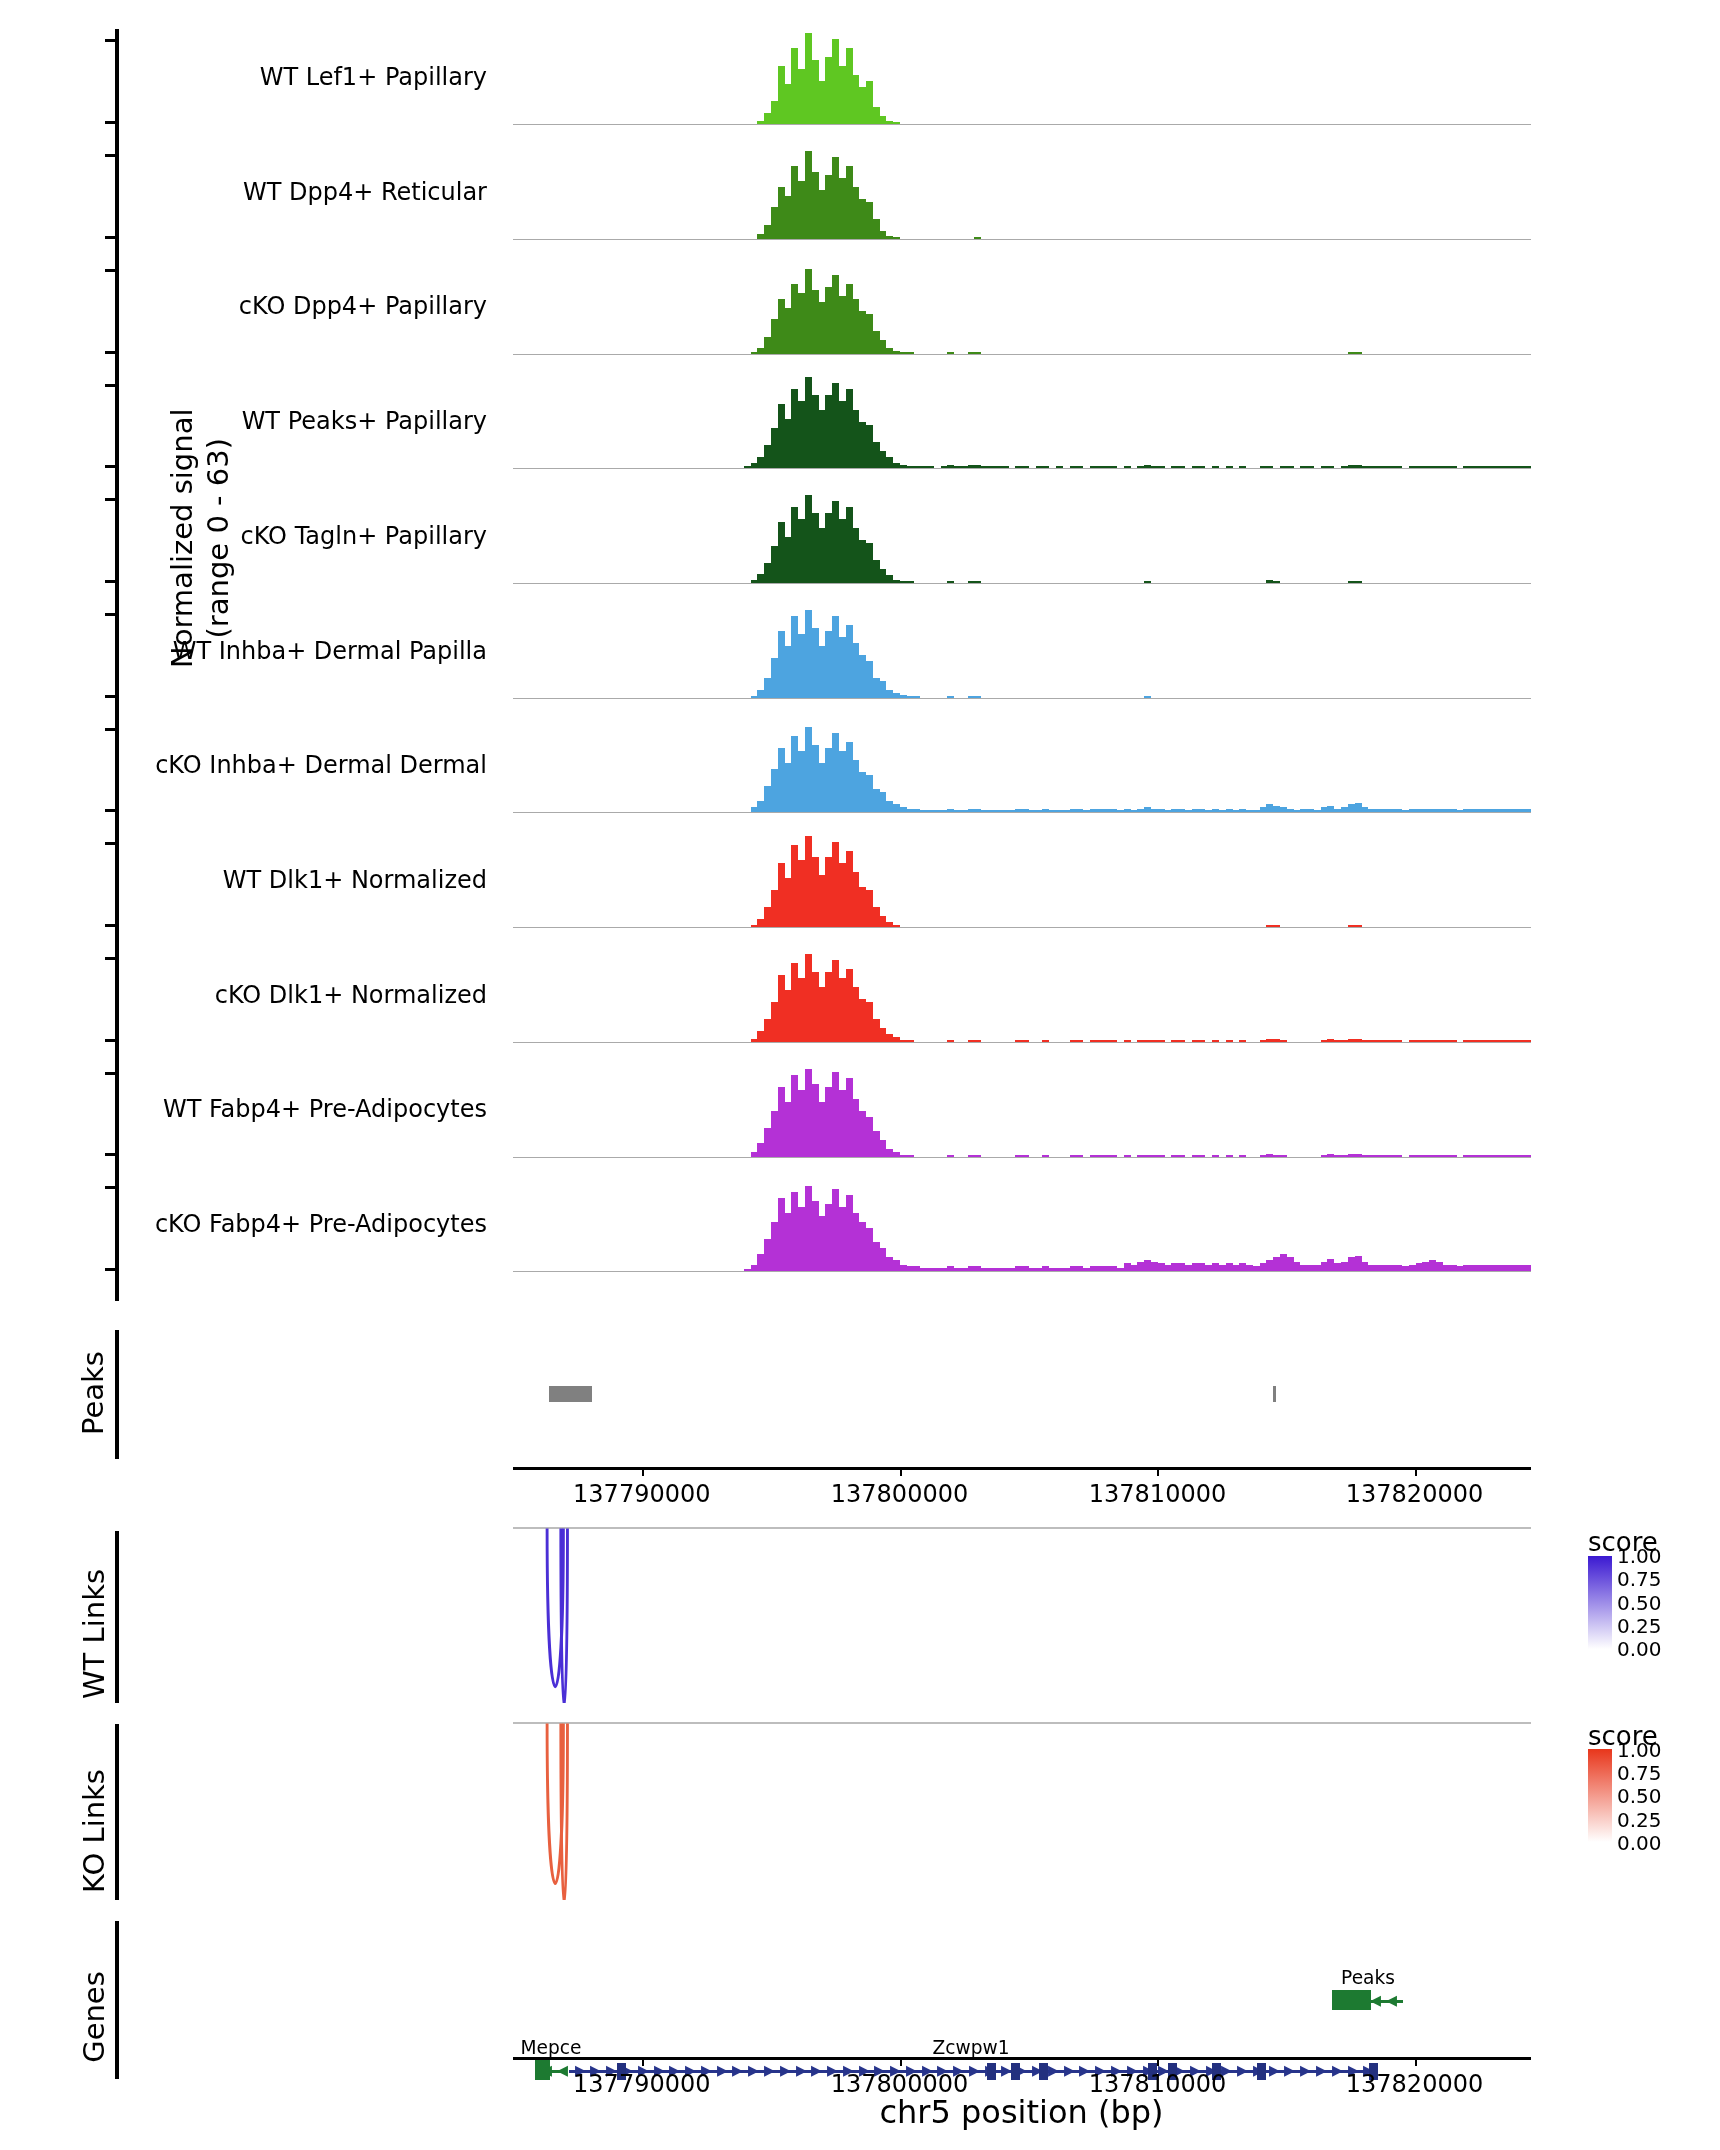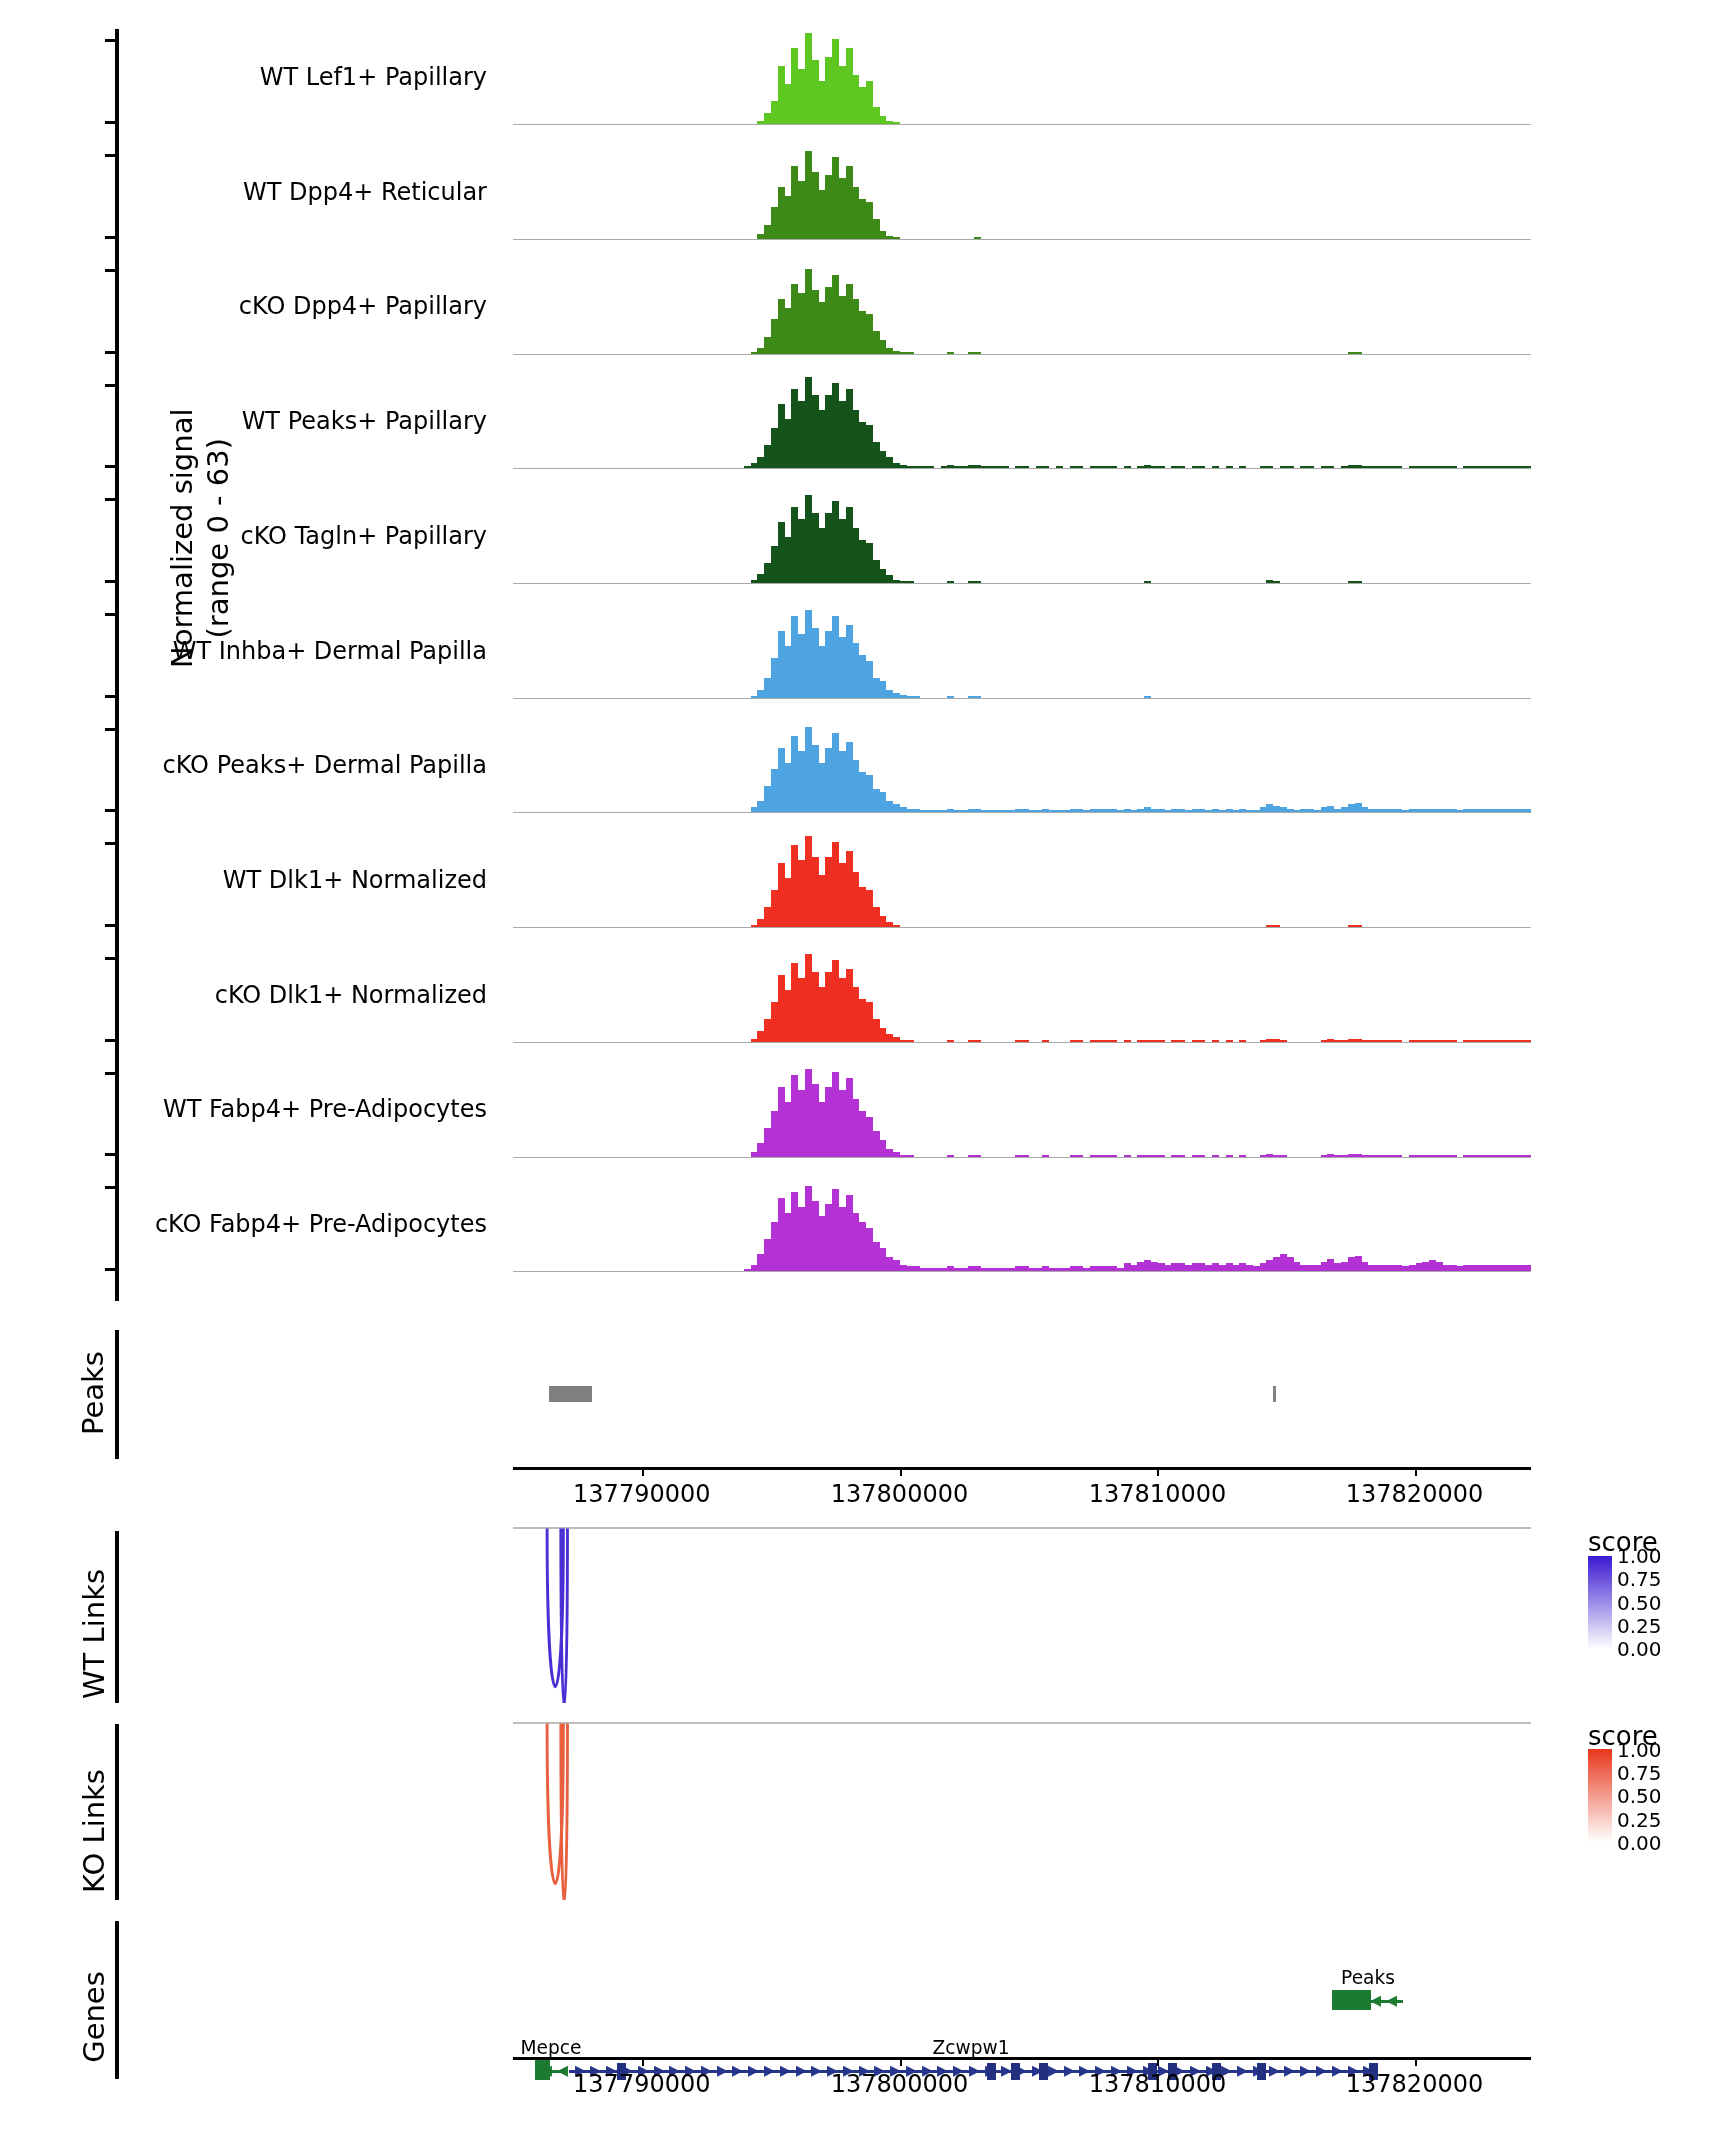--- a/index.html
+++ b/index.html
@@ -620,21 +620,21 @@
           <div class="bar" style="left: 970px; width: 7.2px; height: 1.5px; background: rgb(77, 164, 224);"></div>
           <div class="bar" style="left: 977px; width: 7.2px; height: 1.5px; background: rgb(77, 164, 224);"></div>
           <div class="bar" style="left: 984px; width: 7.2px; height: 1.5px; background: rgb(77, 164, 224);"></div>
           <div class="bar" style="left: 991px; width: 7.2px; height: 1.5px; background: rgb(77, 164, 224);"></div>
           <div class="bar" style="left: 998px; width: 7.2px; height: 1.5px; background: rgb(77, 164, 224);"></div>
           <div class="bar" style="left: 1004px; width: 7.2px; height: 1.5px; background: rgb(77, 164, 224);"></div>
           <div class="bar" style="left: 1011px; width: 7.2px; height: 1.5px; background: rgb(77, 164, 224);"></div>
         </div>
         <div class="baseline"></div>
       </div>
-      <div class="track-label" style="left: 143px; width: 344px; top: 751px;">cKO Peaks+ Dermal Papilla</div>
+      <div class="track-label" style="left: 143px; width: 344px; top: 751px;">cKO Inhba+ Dermal Dermal</div>
       <div class="track" style="top: 720px; height: 93px;">
         <div class="bars">
           <div class="bar" style="left: 231px; width: 7.2px; height: 1.5px; background: rgb(77, 164, 224);"></div>
           <div class="bar" style="left: 238px; width: 7.2px; height: 6px; background: rgb(77, 164, 224);"></div>
           <div class="bar" style="left: 244px; width: 7.2px; height: 12px; background: rgb(77, 164, 224);"></div>
           <div class="bar" style="left: 251px; width: 7.2px; height: 27px; background: rgb(77, 164, 224);"></div>
           <div class="bar" style="left: 258px; width: 7.2px; height: 44px; background: rgb(77, 164, 224);"></div>
           <div class="bar" style="left: 265px; width: 7.2px; height: 65px; background: rgb(77, 164, 224);"></div>
           <div class="bar" style="left: 271px; width: 7.2px; height: 50px; background: rgb(77, 164, 224);"></div>
           <div class="bar" style="left: 278px; width: 7.2px; height: 77px; background: rgb(77, 164, 224);"></div>
@@ -1291,20 +1291,21 @@
       <div class="gaxis-tick" style="left: 129px; top: 0px;"></div>
       <div class="gaxis-text" style="left: 21.3px; top: 13px;">137790000</div>
       <div class="gaxis-tick" style="left: 387px; top: 0px;"></div>
       <div class="gaxis-text" style="left: 279px; top: 13px;">137800000</div>
       <div class="gaxis-tick" style="left: 644px; top: 0px;"></div>
       <div class="gaxis-text" style="left: 537px; top: 13px;">137810000</div>
       <div class="gaxis-tick" style="left: 902px; top: 0px;"></div>
       <div class="gaxis-text" style="left: 794px; top: 13px;">137820000</div>
     </div>
 
+  <div class="xaxis-title" style="left:448px; top:2093px;">chr5 position (bp)</div>
 
   <div id="legends">
       <div class="legend-title" style="left: 1588px; top: 1527px;">score</div>
       <div class="legend-bar" style="left: 1588px; top: 1556px; height: 93px; background: linear-gradient(rgb(59, 25, 209), rgb(255, 255, 255));"></div>
       <div class="legend-tick" style="left: 1617px; top: 1544px; text-align: left;">1.00</div>
       <div class="legend-tick" style="left: 1617px; top: 1567px; text-align: left;">0.75</div>
       <div class="legend-tick" style="left: 1617px; top: 1591px; text-align: left;">0.50</div>
       <div class="legend-tick" style="left: 1617px; top: 1614px; text-align: left;">0.25</div>
       <div class="legend-tick" style="left: 1617px; top: 1637px; text-align: left;">0.00</div>
       <div class="legend-title" style="left: 1588px; top: 1721px;">score</div>

